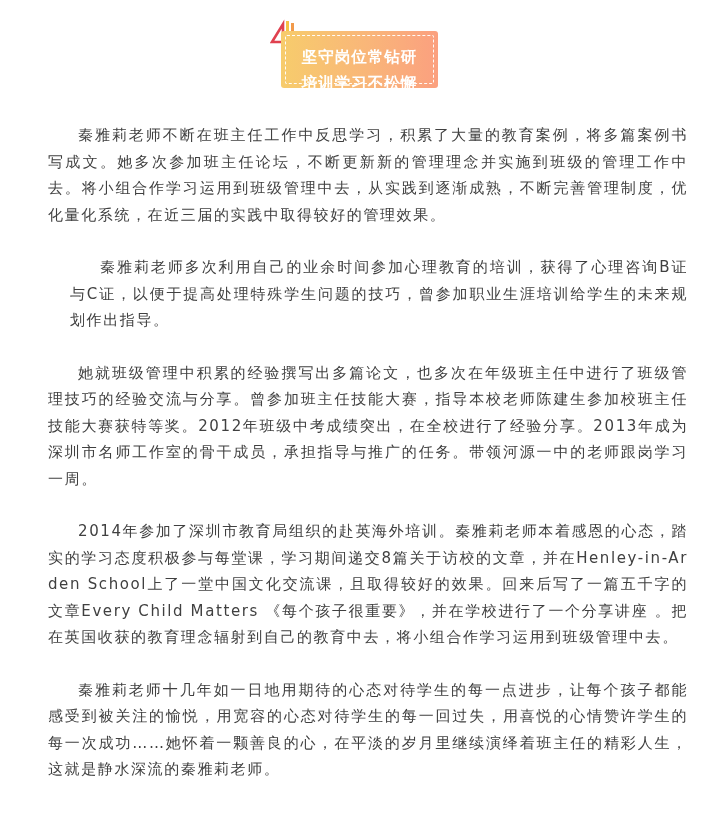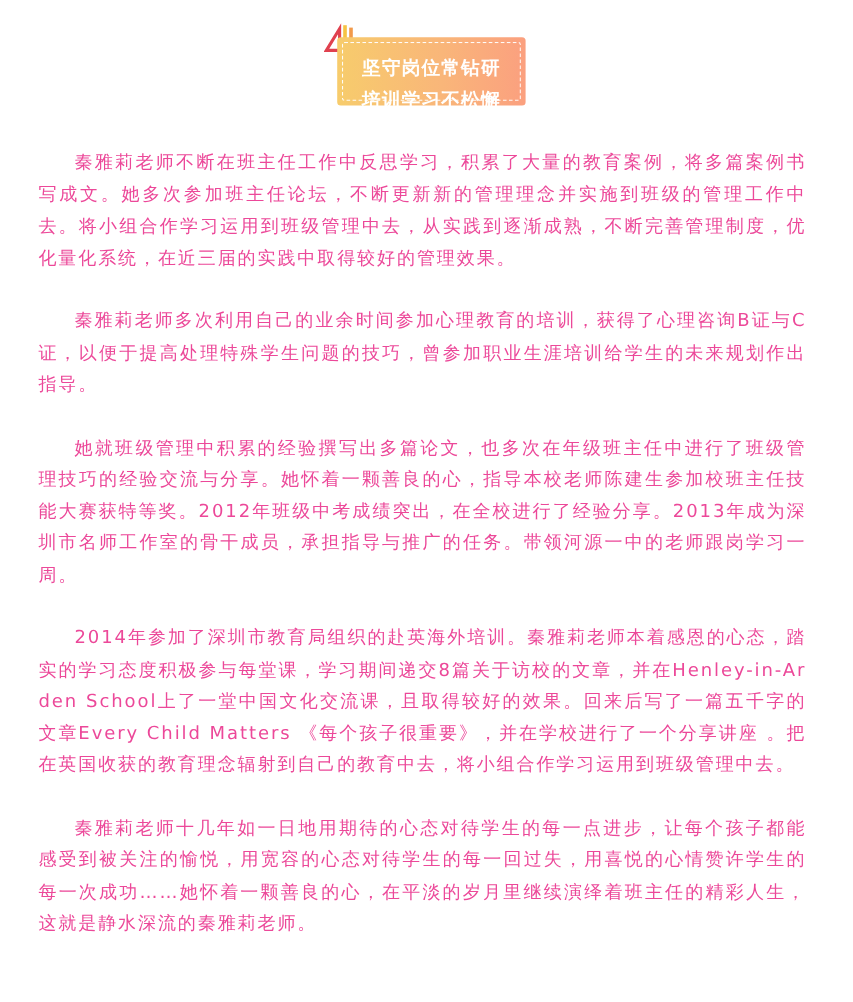--- a/index.html
+++ b/index.html
@@ -54,51 +54,51 @@
     }
     .heading-line.l1 { top: 16px; }
     .heading-line.l2 { top: 42px; }
     .deco-svg {
       position: absolute;
       left: 0px;
       top: 0px;
     }
     .article {
       position: absolute;
-      left: 32px;
+      left: 48px;
       top: 122px;
       width: 640px;
-      color: #ec4899;
+      color: #404040;
       font-size: 15px;
       line-height: 26.5px;
       letter-spacing: 1.6px;
     }
     .para {
       margin: 0 0 26px 0;
       text-indent: 30px;
       text-align: justify;
       word-break: break-all;
     }
-    .para.p2 { margin-top: 2px; }
+    .para.p2 { margin-top: 2px; margin-left: 22px; }
   </style>
 </head>
 <body>
 
 <div class="heading-wrap">
   <svg class="deco-svg" width="30" height="30" viewBox="0 0 30 30">
     <polygon points="2,24 13,6 13,24" fill="none" stroke="#e0414f" stroke-width="2.6"></polygon>
     <rect x="16" y="3" width="3" height="22" fill="#f6c343"></rect>
     <rect x="21" y="5" width="3" height="20" fill="#f29a4a"></rect>
   </svg>
   <div class="heading-box">
     <div class="heading-inner"></div>
     <div class="heading-line l1">坚守岗位常钻研</div>
     <div class="heading-line l2">培训学习不松懈</div>
   </div>
 </div>
 
 <div class="article">
   <p class="para p1">秦雅莉老师不断在班主任工作中反思学习，积累了大量的教育案例，将多篇案例书写成文。她多次参加班主任论坛，不断更新新的管理理念并实施到班级的管理工作中去。将小组合作学习运用到班级管理中去，从实践到逐渐成熟，不断完善管理制度，优化量化系统，在近三届的实践中取得较好的管理效果。</p>
   <p class="para p2">秦雅莉老师多次利用自己的业余时间参加心理教育的培训，获得了心理咨询B证与C证，以便于提高处理特殊学生问题的技巧，曾参加职业生涯培训给学生的未来规划作出指导。</p>
-  <p class="para p3">她就班级管理中积累的经验撰写出多篇论文，也多次在年级班主任中进行了班级管理技巧的经验交流与分享。她怀着一颗善良的心，指导本校老师陈建生参加校班主任技能大赛获特等奖。2012年班级中考成绩突出，在全校进行了经验分享。2013年成为深圳市名师工作室的骨干成员，承担指导与推广的任务。带领河源一中的老师跟岗学习一周。</p>
+  <p class="para p3">她就班级管理中积累的经验撰写出多篇论文，也多次在年级班主任中进行了班级管理技巧的经验交流与分享。曾参加班主任技能大赛，指导本校老师陈建生参加校班主任技能大赛获特等奖。2012年班级中考成绩突出，在全校进行了经验分享。2013年成为深圳市名师工作室的骨干成员，承担指导与推广的任务。带领河源一中的老师跟岗学习一周。</p>
   <p class="para p4">2014年参加了深圳市教育局组织的赴英海外培训。秦雅莉老师本着感恩的心态，踏实的学习态度积极参与每堂课，学习期间递交8篇关于访校的文章，并在Henley-in-Arden School上了一堂中国文化交流课，且取得较好的效果。回来后写了一篇五千字的文章Every Child Matters 《每个孩子很重要》，并在学校进行了一个分享讲座 。把在英国收获的教育理念辐射到自己的教育中去，将小组合作学习运用到班级管理中去。</p>
   <p class="para p5">秦雅莉老师十几年如一日地用期待的心态对待学生的每一点进步，让每个孩子都能感受到被关注的愉悦，用宽容的心态对待学生的每一回过失，用喜悦的心情赞许学生的每一次成功……她怀着一颗善良的心，在平淡的岁月里继续演绎着班主任的精彩人生，这就是静水深流的秦雅莉老师。</p>
 </div>
 
 </body></html>

